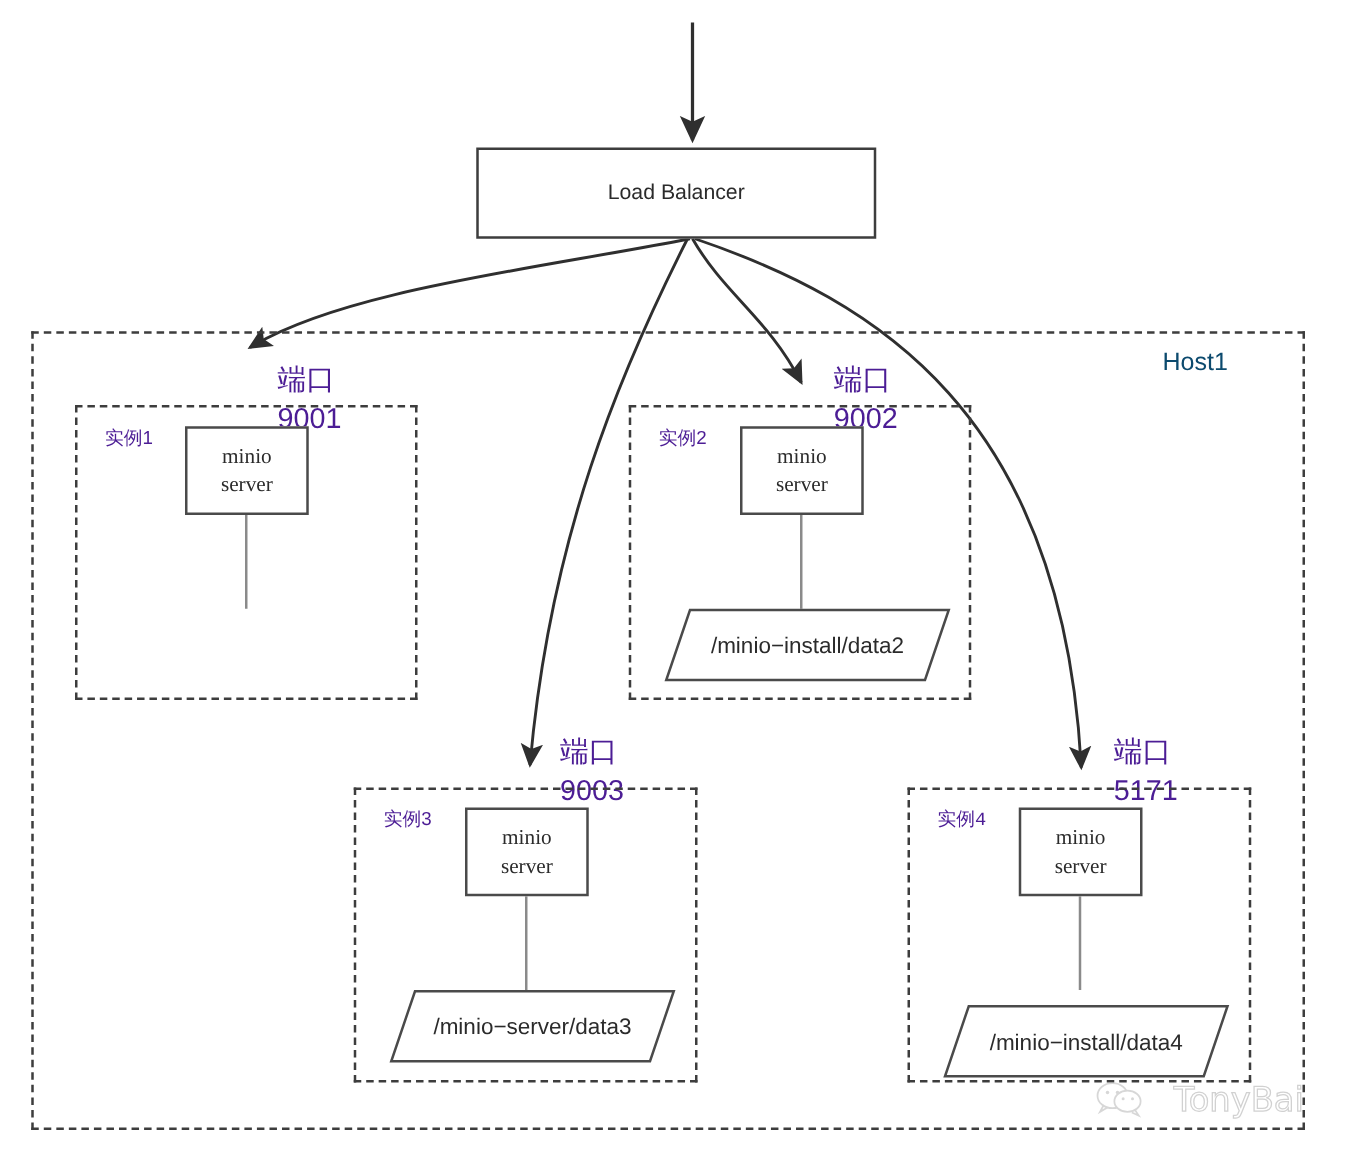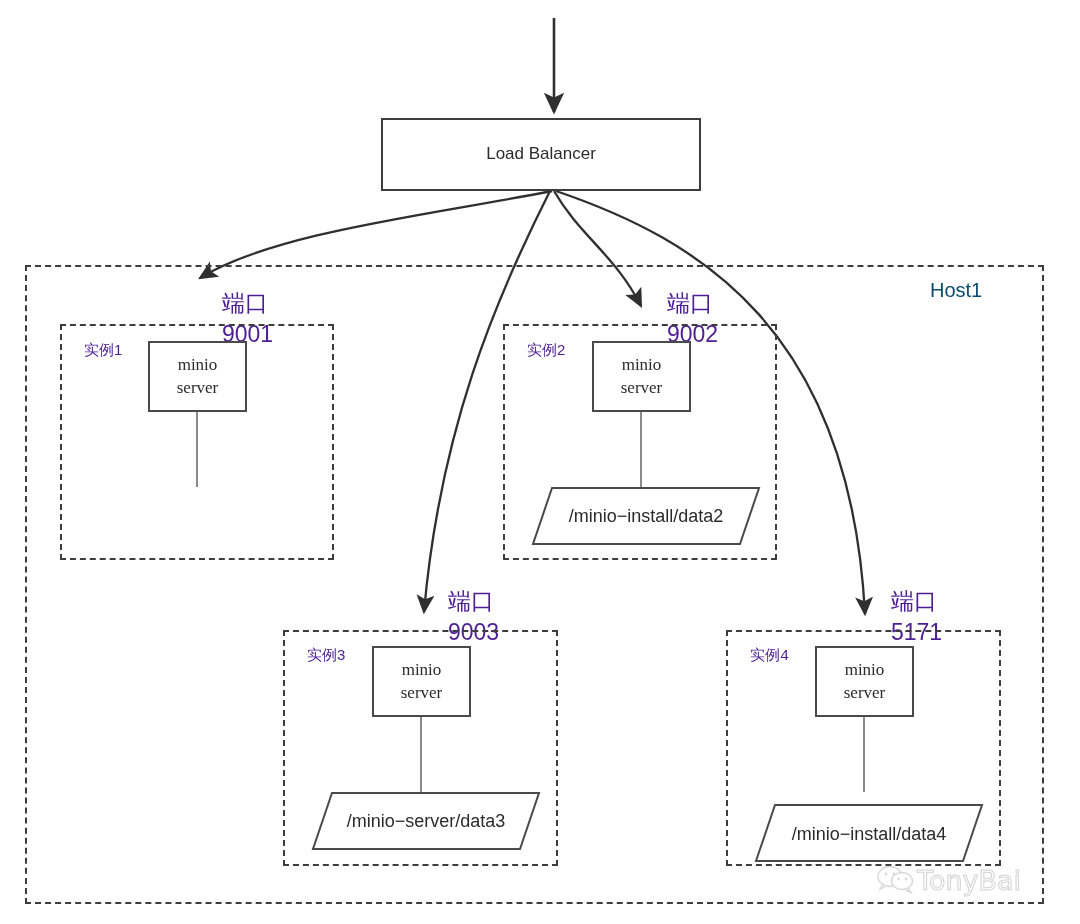--- a/index.html
+++ b/index.html
@@ -110,21 +110,21 @@
   }
   .port-label .pl-name { display: block; }
   .port-label .pl-num  { display: block; }
 
   
   .watermark {
     position: absolute;
     left: 876px; top: 864px;
     display: flex;
     align-items: center;
-    gap: 1px;
+    gap: 23px;
     opacity: 0.45;
   }
   .watermark .wm-text {
     font-size: 27px;
     color: #ffffff;
     -webkit-text-stroke: 1px #9a9a9a;
     letter-spacing: 0px;
     font-family: "DejaVu Sans", sans-serif;
   }
 </style>

